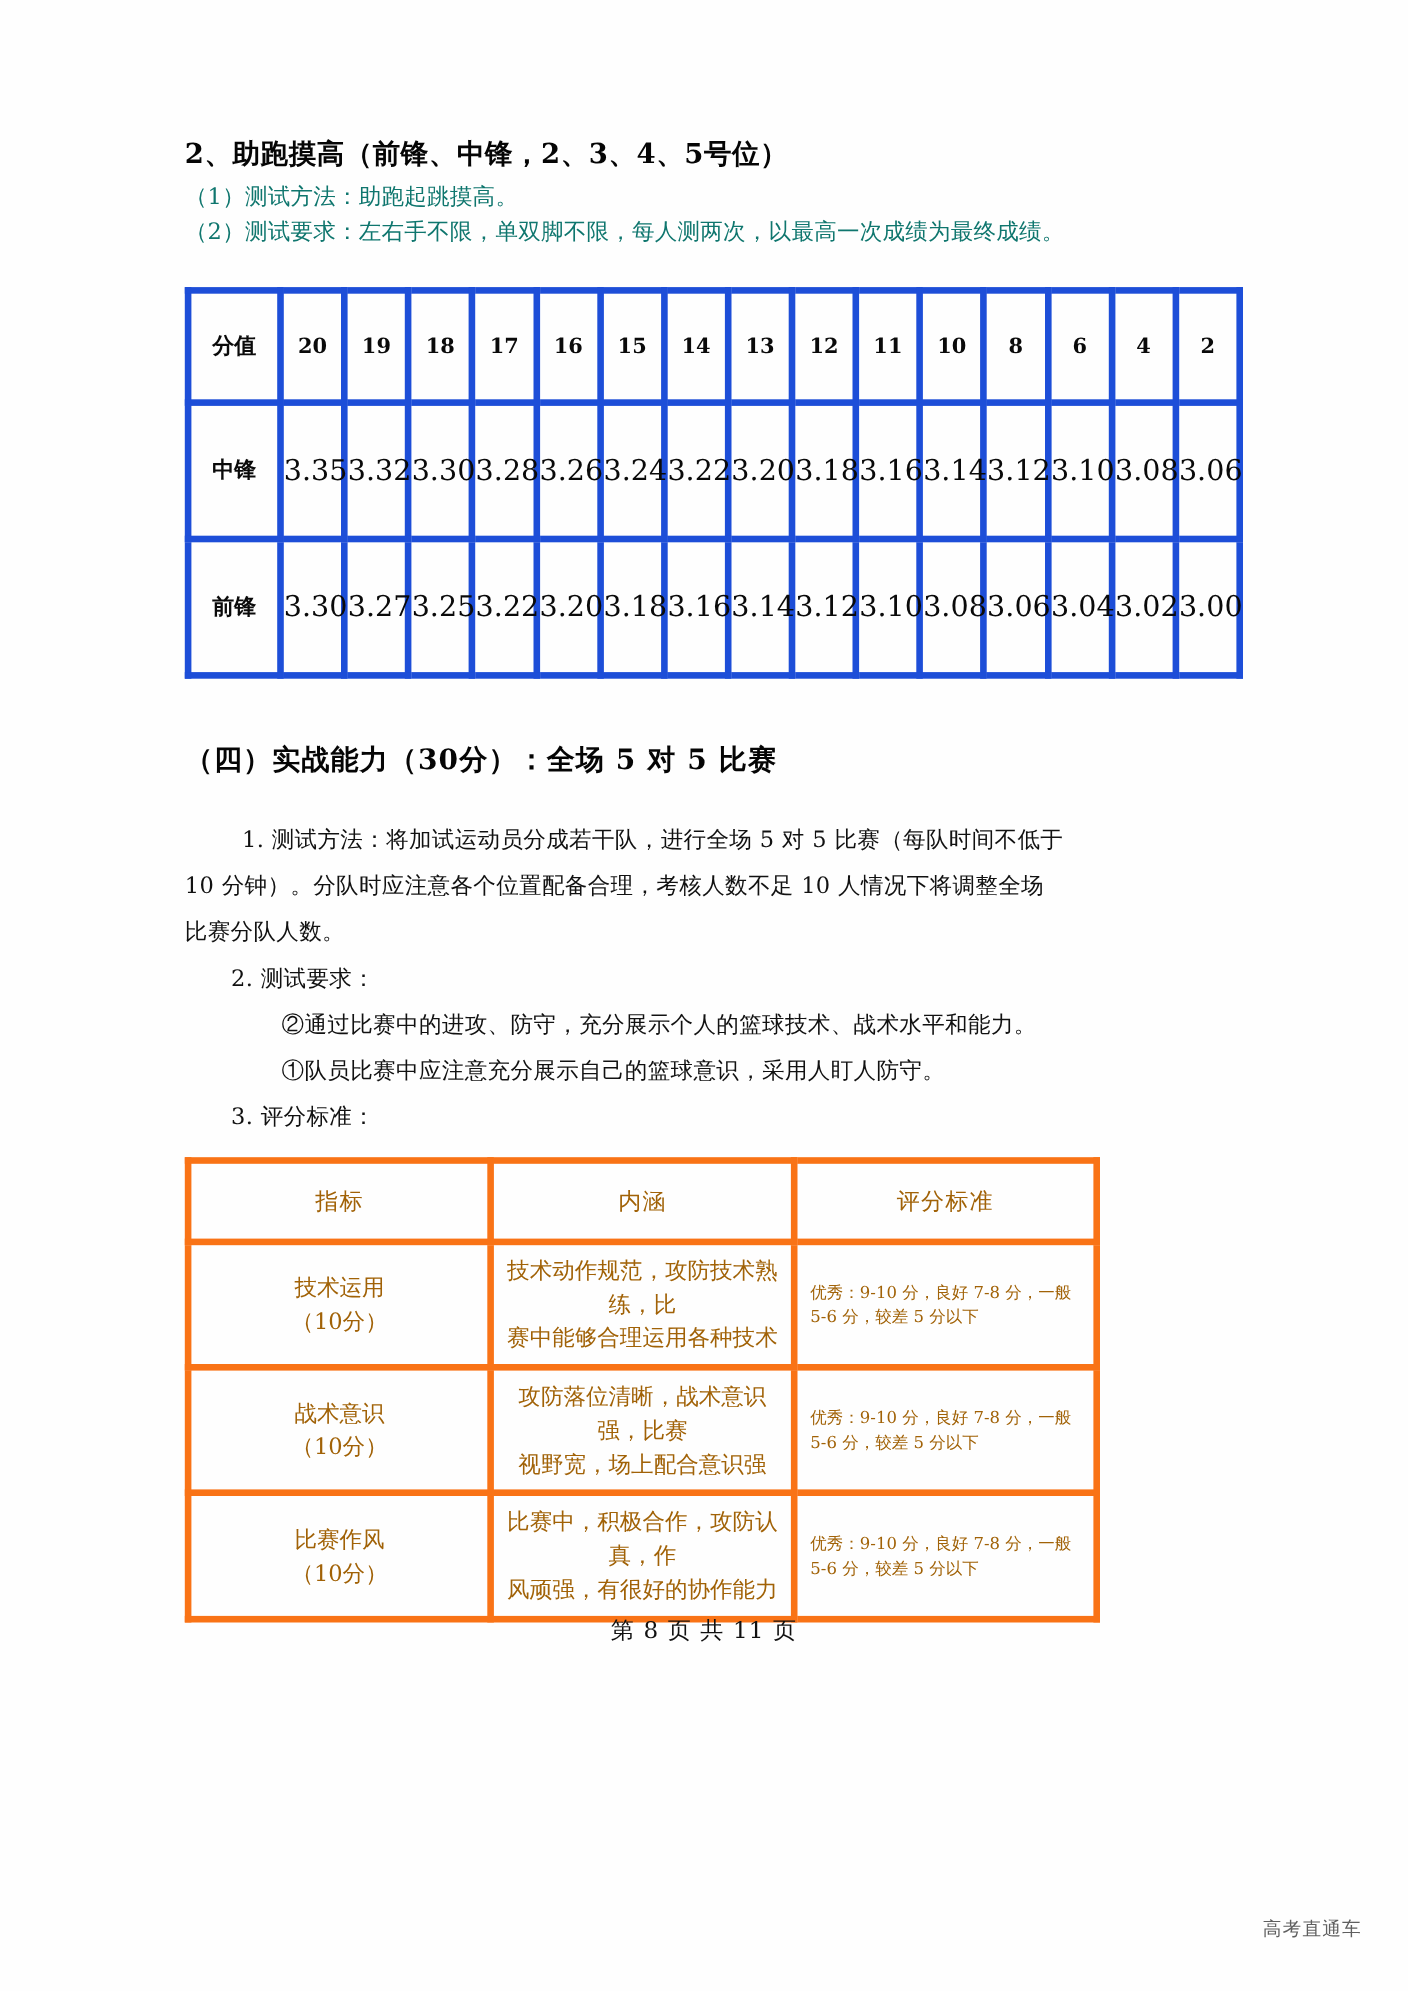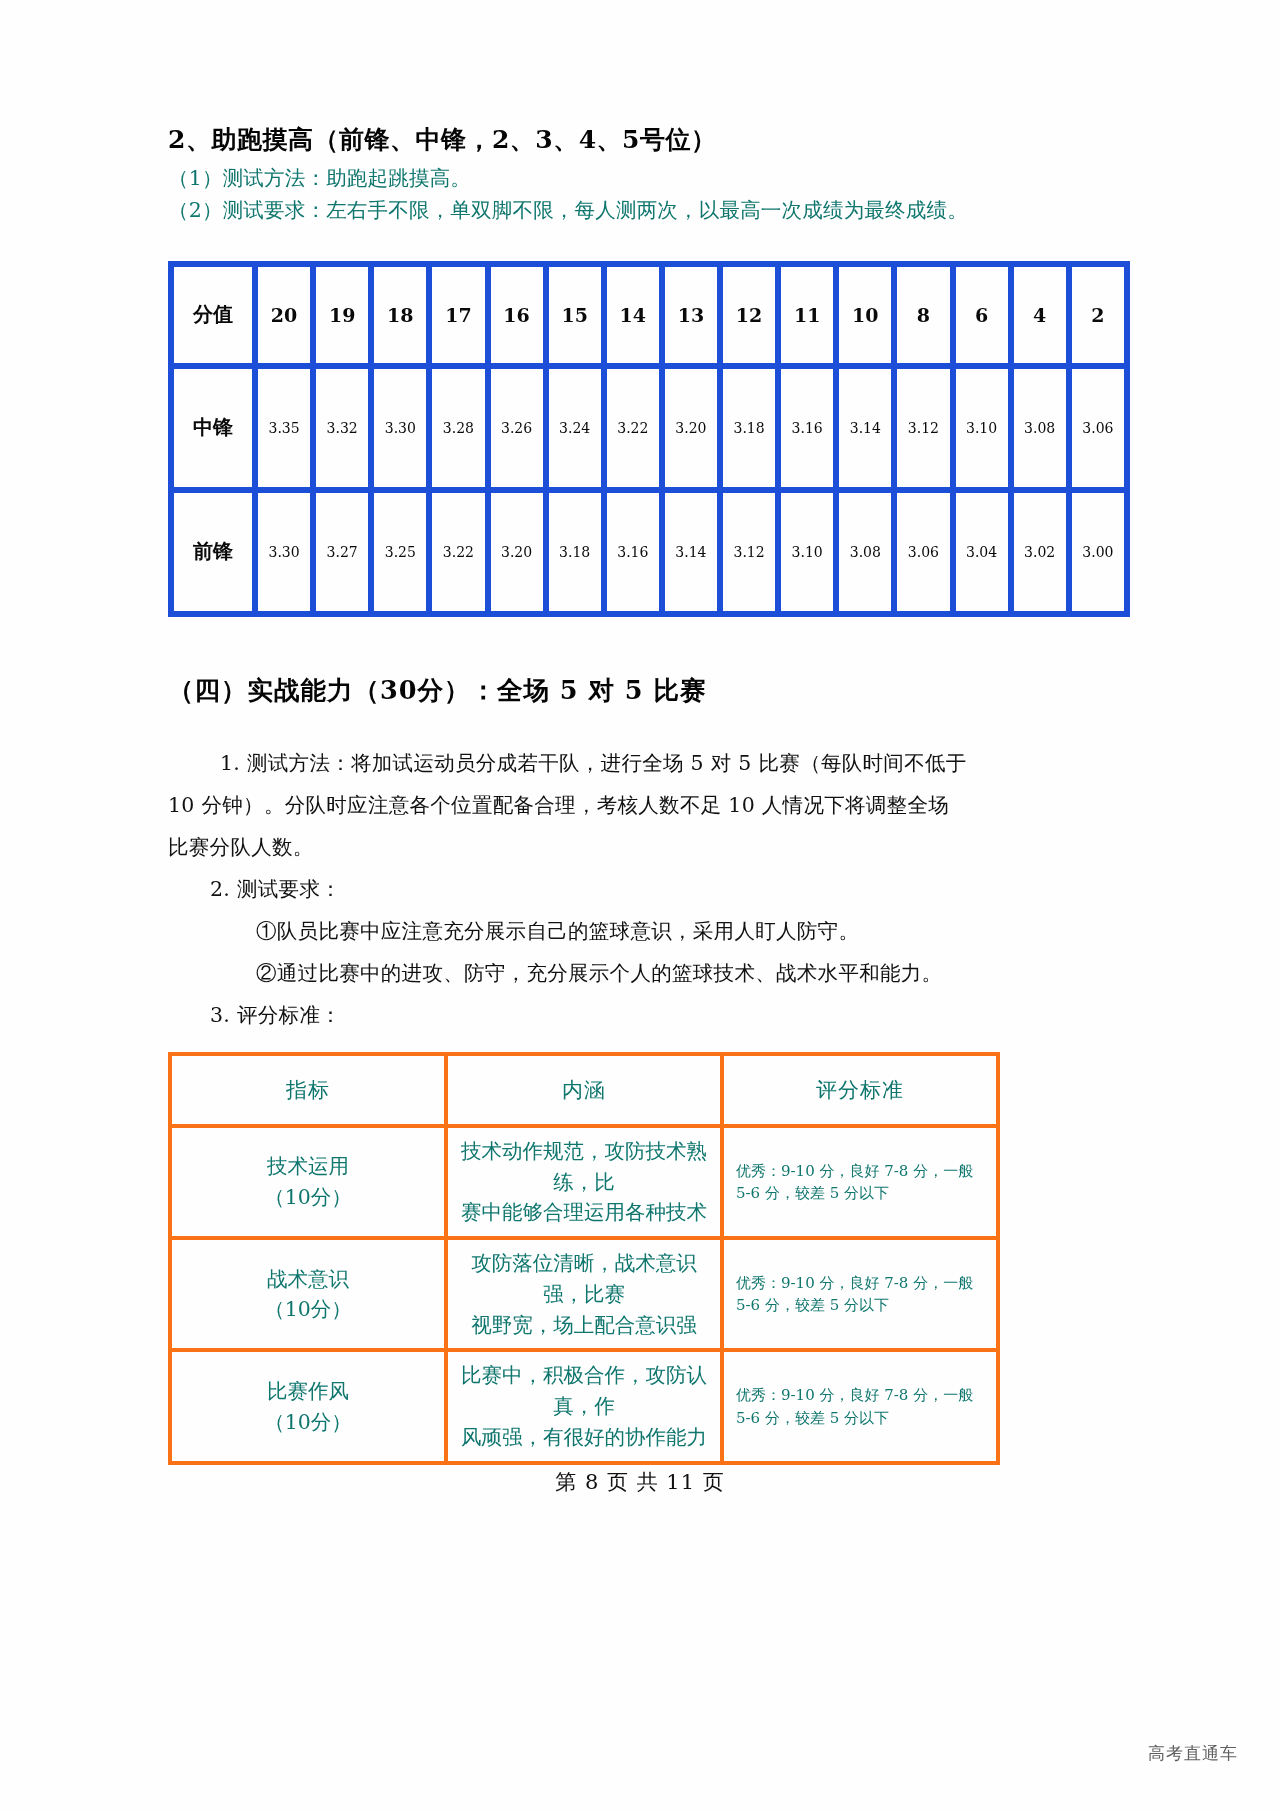--- a/index.html
+++ b/index.html
@@ -98,38 +98,38 @@
     font-size: 20px;
     line-height: 1.45;
     letter-spacing: 0px;
     padding: 4px 8px;
     word-break: break-all;
   }
   table.score-table tr.head-row td { height: 88px; }
   table.score-table tr.data-row td { height: 110px; }
   table.score-table td.val {
     font-weight: normal;
-    font-size: 14px;
+    font-size: 26px;
   }
   table.score-table tr.head-row td.num {
     font-weight: bold;
     font-size: 19px;
   }
 
   
   table.criteria-table {
     border-collapse: collapse;
     width: 832px;
     table-layout: fixed;
     margin: 0;
   }
   table.criteria-table td, table.criteria-table th {
-    border: 4px solid #f97316;
-    font-family: "DejaVu Serif", "Liberation Serif", serif;
-    color: #0f766e;
+    border: 6px solid #f97316;
+    font-family: "DejaVu Serif", "Liberation Serif", serif;
+    color: #a16207;
     padding: 8px 8px;
     vertical-align: middle;
   }
   table.criteria-table th {
     font-weight: normal;
     text-align: center;
     font-size: 21px;
     height: 52px;
     letter-spacing: 1px;
   }
@@ -262,22 +262,22 @@
     <h2 class="sec-heading-2">（四）实战能力（30分）：全场 5 对 5 比赛</h2>
 
     <div class="spacer-md"></div>
 
     <p class="indent-para indent-1">1. 测试方法：将加试运动员分成若干队，进行全场 5 对 5 比赛（每队时间不低于</p>
     <p class="indent-para indent-0">10 分钟）。分队时应注意各个位置配备合理，考核人数不足 10 人情况下将调整全场</p>
     <p class="indent-para indent-0">比赛分队人数。</p>
 
     <p class="indent-para indent-2">2. 测试要求：</p>
 
+    <p class="indent-para indent-3">②通过比赛中的进攻、防守，充分展示个人的篮球技术、战术水平和能力。</p>
     <p class="indent-para indent-3">①队员比赛中应注意充分展示自己的篮球意识，采用人盯人防守。</p>
-    <p class="indent-para indent-3">②通过比赛中的进攻、防守，充分展示个人的篮球技术、战术水平和能力。</p>
 
     <p class="indent-para indent-2">3. 评分标准：</p>
 
     <div class="spacer-sm"></div>
 
     <table class="criteria-table">
       <tbody>
         <tr>
           <th class="col-indicator">指标</th>
           <th class="col-meaning">内涵</th>

